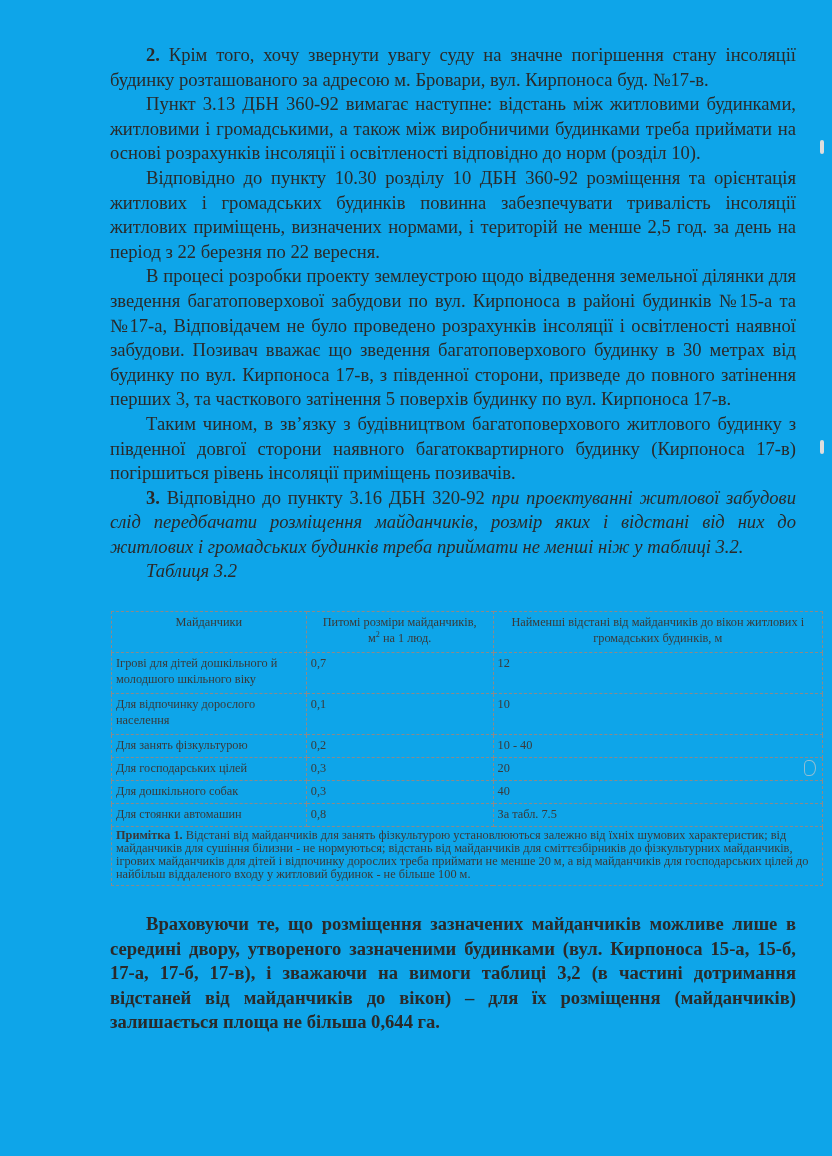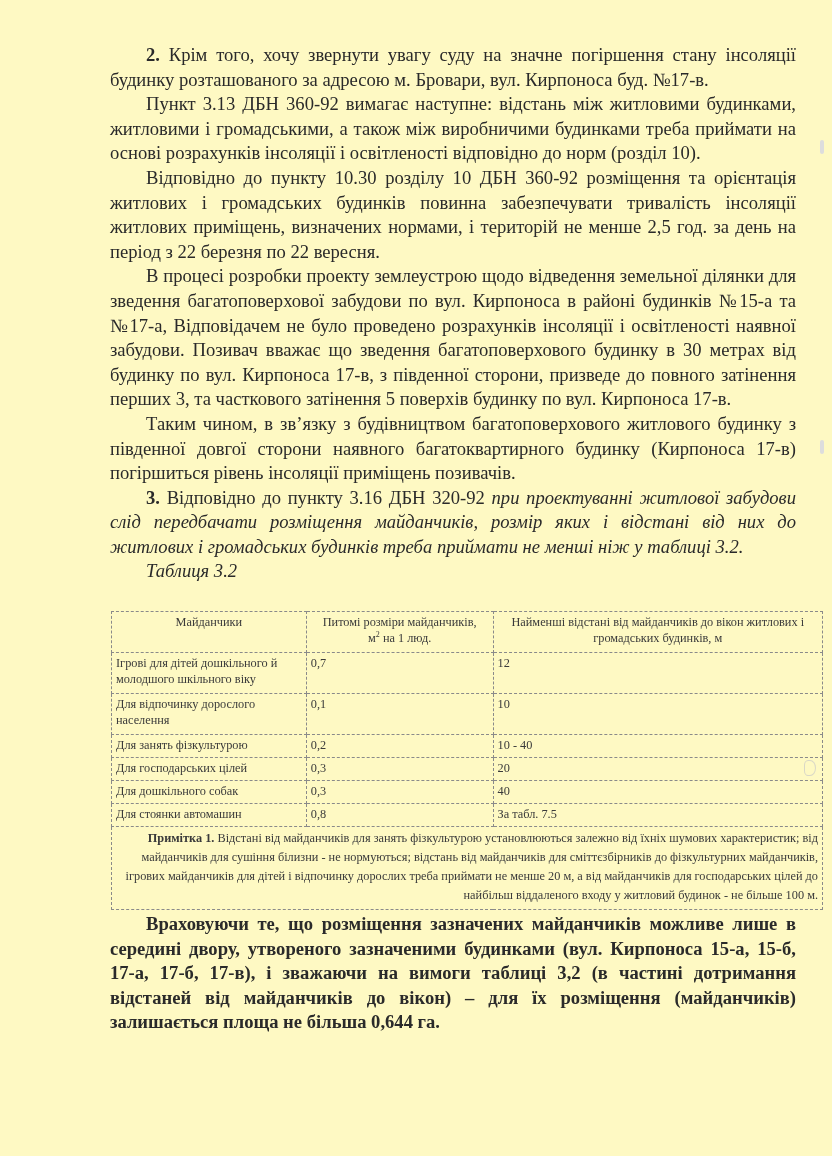--- a/index.html
+++ b/index.html
@@ -1,21 +1,21 @@
 <!DOCTYPE html>
 <html><head>
 <meta charset="utf-8">
 <style>
   html, body { margin: 0; padding: 0; background: #ffffff; }
   body {
     width: 832px; height: 1156px; position: relative; overflow: hidden;
     font-family: "Liberation Serif", "DejaVu Serif", serif;
     color: #2a2a2a;
   }
-  .page { position: absolute; left: 0; top: 0; width: 832px; height: 1156px; background: #fef9c3; }
+  .page { position: absolute; left: 0; top: 0; width: 832px; height: 1156px; background: #0ea5e9; }
   .text-block { position: absolute; left: 110px; width: 686px; font-size: 18.6px; line-height: 24.6px; text-align: justify; }
   .para { margin: 0; text-indent: 36px; }
   .para .lead-num { font-weight: bold; }
   .para .ital { font-style: italic; }
   #block1 { top: 43px; }
   #block2 { top: 912px; font-weight: bold; }
   .caption { position: relative; text-indent: 36px; font-style: italic; margin: 0; }
 
   table.t32 {
     position: absolute; left: 111px; top: 611px; width: 712px;
@@ -24,21 +24,21 @@
   table.t32 td, table.t32 th {
     border: 1px dashed #8a8a8a; padding: 2px 4px; vertical-align: top; font-weight: normal;
   }
   table.t32 th { height: 36px; }
   table.t32 td.num { text-align: left; }
   table.t32 col.c1 { width: 195px; }
   table.t32 col.c2 { width: 187px; }
   table.t32 col.c3 { width: 330px; }
   table.t32 tr.tall td { height: 36px; margin-left: 42px; }
   table.t32 tr.short td { height: 18px; }
-  table.t32 td.note { text-align: right; padding: 2px 4px 4px 4px; font-size: 12.3px; line-height: 19px; }
+  table.t32 td.note { text-align: left; padding: 2px 4px 4px 4px; font-size: 12.3px; line-height: 13px; }
   table.t32 td.note b { font-weight: bold; }
   sup { font-size: 8px; line-height: 0; vertical-align: super; }
 
   .scan-mark { position: absolute; left: 804px; top: 760px; width: 10px; height: 14px;
     border: 1px solid #c9c9c9; border-radius: 40% 60% 60% 40%; opacity: 0.7; }
   .edge-dot { position: absolute; right: 8px; width: 4px; height: 14px; background: #dddddd; border-radius: 2px; }
 </style>
 </head>
 <body>
 

